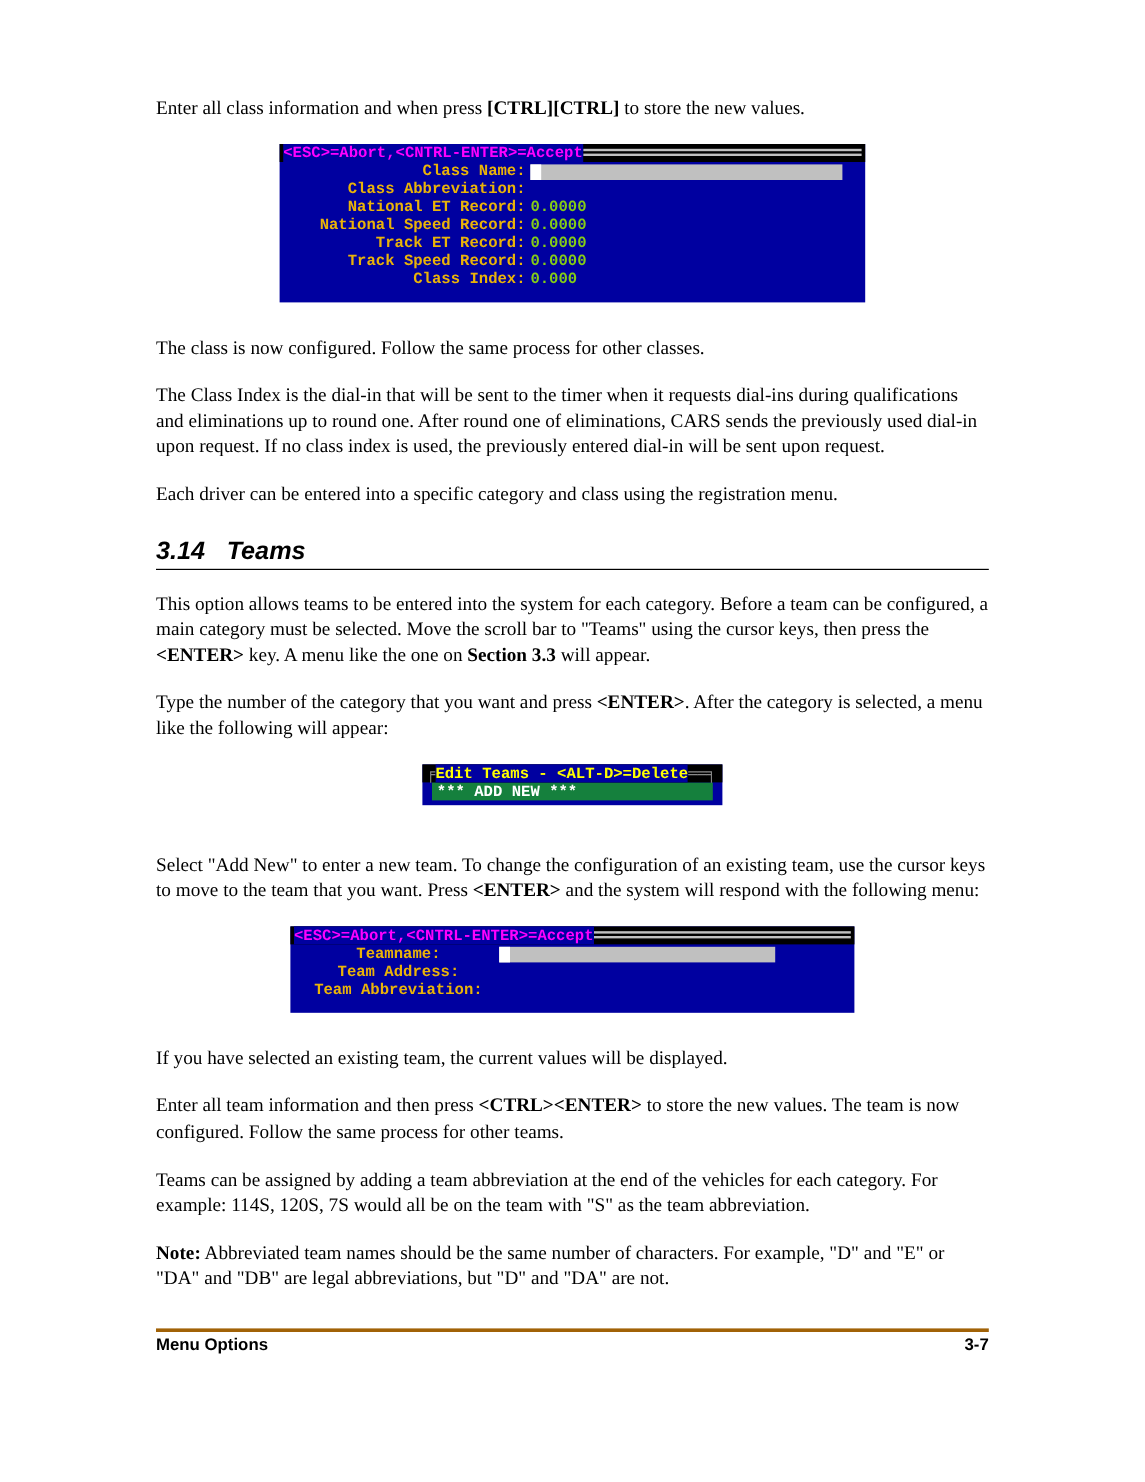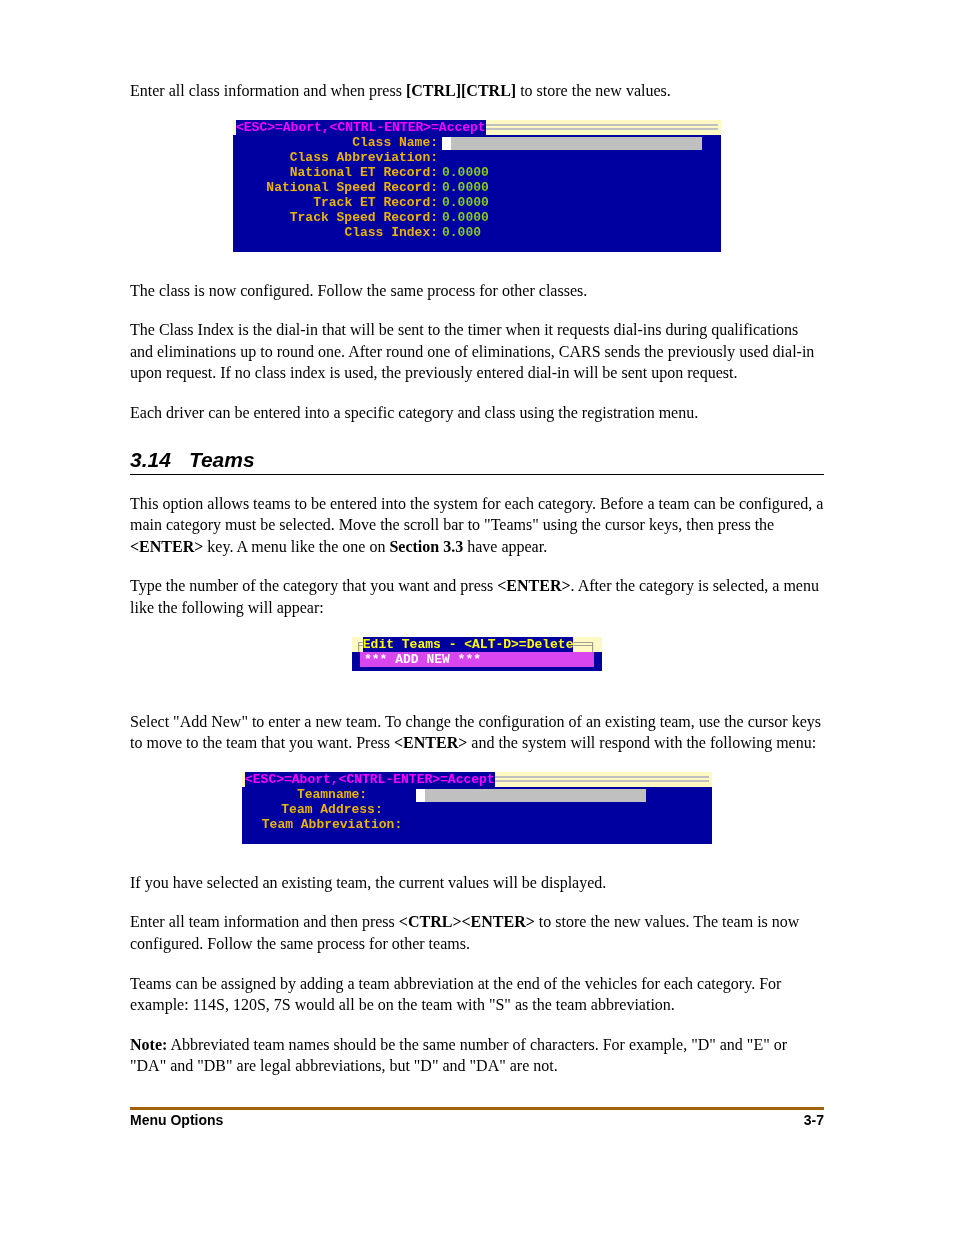--- a/index.html
+++ b/index.html
@@ -22,21 +22,21 @@
     font-weight: bold;
     color: #fff;
     padding-bottom: 12px;
     position: relative;
   }
   .screenshot.big { width: 488px; }
   .screenshot.small { width: 250px; padding-bottom: 4px; }
   .screenshot.med { width: 470px; }
   .title-bar {
     color: #ff00ff;
-    background: #fef9c3;
+    background: #000000;
     font-weight: bold;
     padding: 0 3px;
     display: flex;
     justify-content: space-between;
     position: relative;
   }
   .title-bar-inner {
     display: flex;
     align-items: center;
     position: relative;
@@ -76,21 +76,21 @@
   .input-box.sm { width: 230px; }
   .cursor-blink {
     display: inline-block;
     background: #fff;
     width: 9px;
     height: 13px;
     vertical-align: top;
   }
   .small .title-bar { color: #ffff00; }
   .small .menu-row {
-    background: #d946ef;
+    background: #15803d;
     color: #fff;
     margin: 0 8px;
     padding: 0 4px;
   }
   h3.section {
     font-family: Arial, Helvetica, sans-serif;
     font-size: 21px;
     font-weight: bold;
     border-bottom: 1px solid #000;
     padding-bottom: 2px;
@@ -157,21 +157,21 @@
 
 <p>The class is now configured. Follow the same process for other classes.</p>
 <p>The Class Index is the dial-in that will be sent to the timer when it requests dial-ins during qualifications and eliminations up to round one. After round one of eliminations, CARS sends the previously used dial-in upon request. If no class index is used, the previously entered dial-in will be sent upon request.</p>
 <p>Each driver can be entered into a specific category and class using the registration menu.</p>
 
 <h3 class="section">
   <span class="num">3.14</span><span>Teams</span>
 </h3>
 
 <p>
-  <span>This option allows teams to be entered into the system for each category. Before a team can be configured, a main category must be selected. Move the scroll bar to "Teams" using the cursor keys, then press the </span><span class="bold">&lt;ENTER&gt;</span><span> key. A menu like the one on </span><span class="bold">Section 3.3</span><span> have appear.</span>
+  <span>This option allows teams to be entered into the system for each category. Before a team can be configured, a main category must be selected. Move the scroll bar to "Teams" using the cursor keys, then press the </span><span class="bold">&lt;ENTER&gt;</span><span> key. A menu like the one on </span><span class="bold">Section 3.3</span><span> will appear.</span>
 </p>
 
 <p>
   <span>Type the number of the category that you want and press </span><span class="bold">&lt;ENTER&gt;</span><span>. After the category is selected, a menu like the following will appear:</span>
 </p>
 
 <div class="screenshot small">
   <div class="title-bar">
     <div class="title-bar-inner">
       <span style="color:#888">╒ </span>

